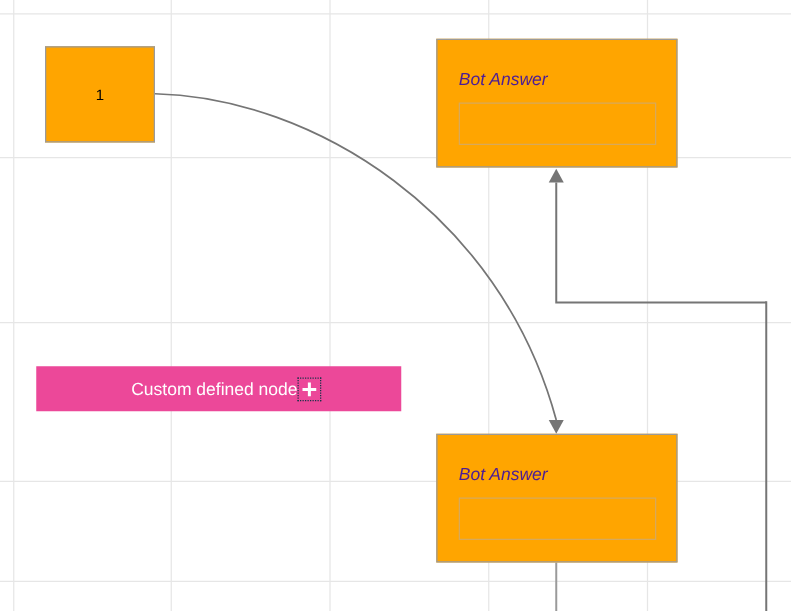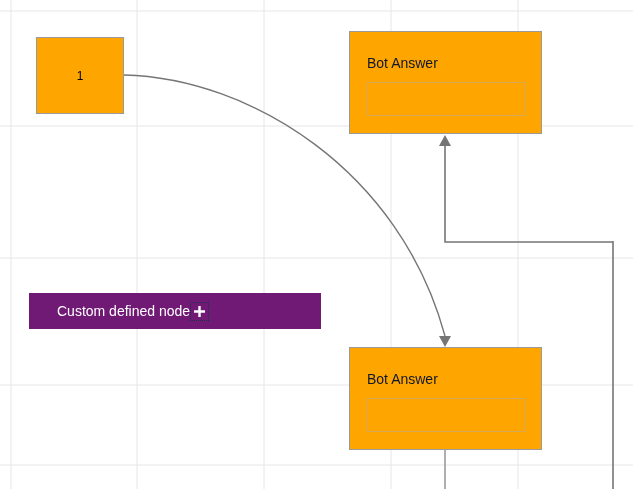--- a/index.html
+++ b/index.html
@@ -42,44 +42,45 @@
   }
   .node-simple-label {
     color: #000000;
     font-size: 12px;
     line-height: 1;
   }
   .node-title {
     position: absolute;
     left: 17px;
     top: 24px;
-    color: #0f172a;
+    color: #4c1d95;
     font-size: 14px;
     line-height: 1;
     white-space: nowrap;
+    font-style: italic;
   }
   .node-slot {
     position: absolute;
     left: 17px;
     right: 16px;
     top: 50px;
     height: 34px;
     box-sizing: border-box;
     border: 1px solid #d7a95b;
     background: transparent;
   }
 
   .palette-item {
     position: absolute;
     z-index: 4;
     box-sizing: border-box;
-    background: #701a75;
+    background: #ec4899;
     display: flex;
     align-items: center;
-    justify-content: flex-start;
+    justify-content: center;
     padding: 0 16px 0 28px;
   }
   .palette-label {
     color: #ffffff;
     font-size: 14px;
     line-height: 1;
     white-space: nowrap;
   }
   .palette-add-icon {
     width: 19px;

